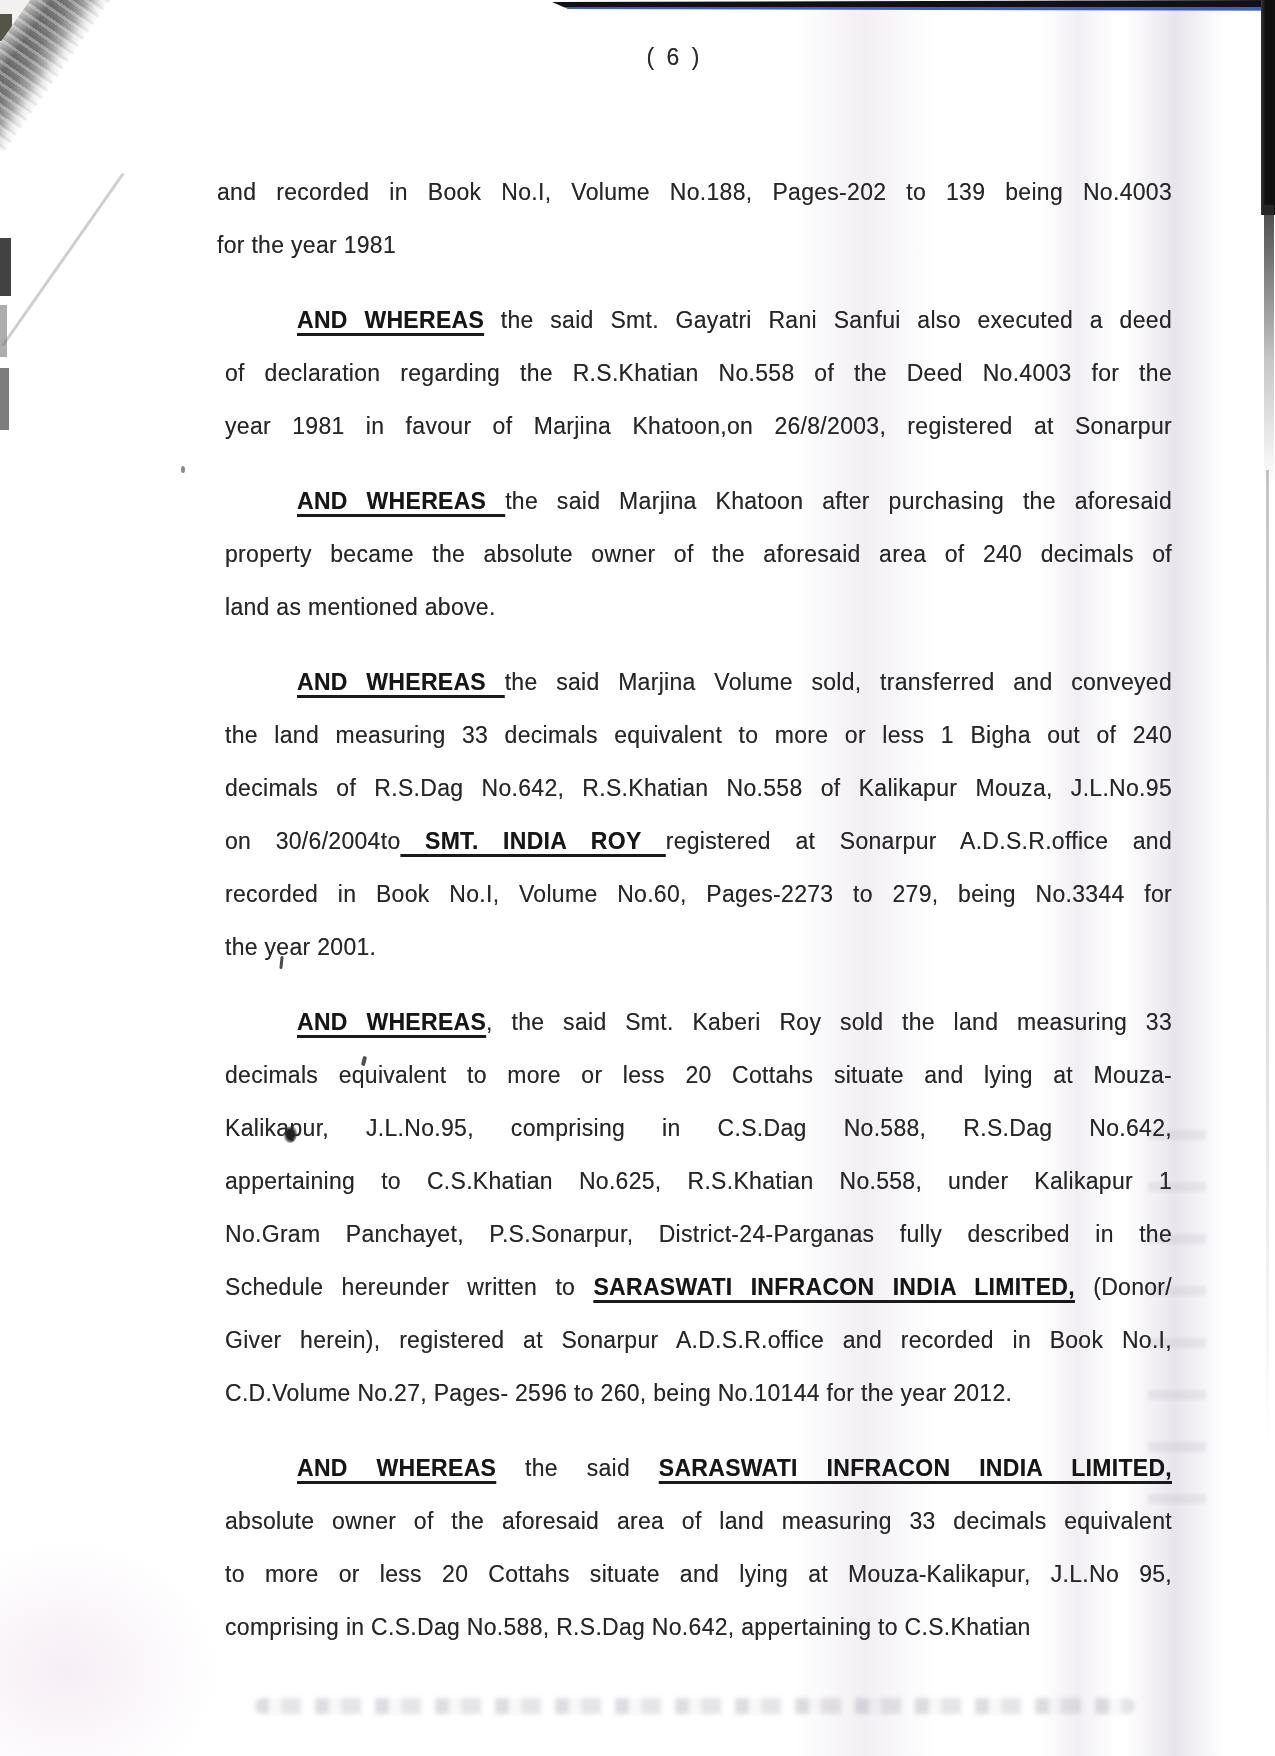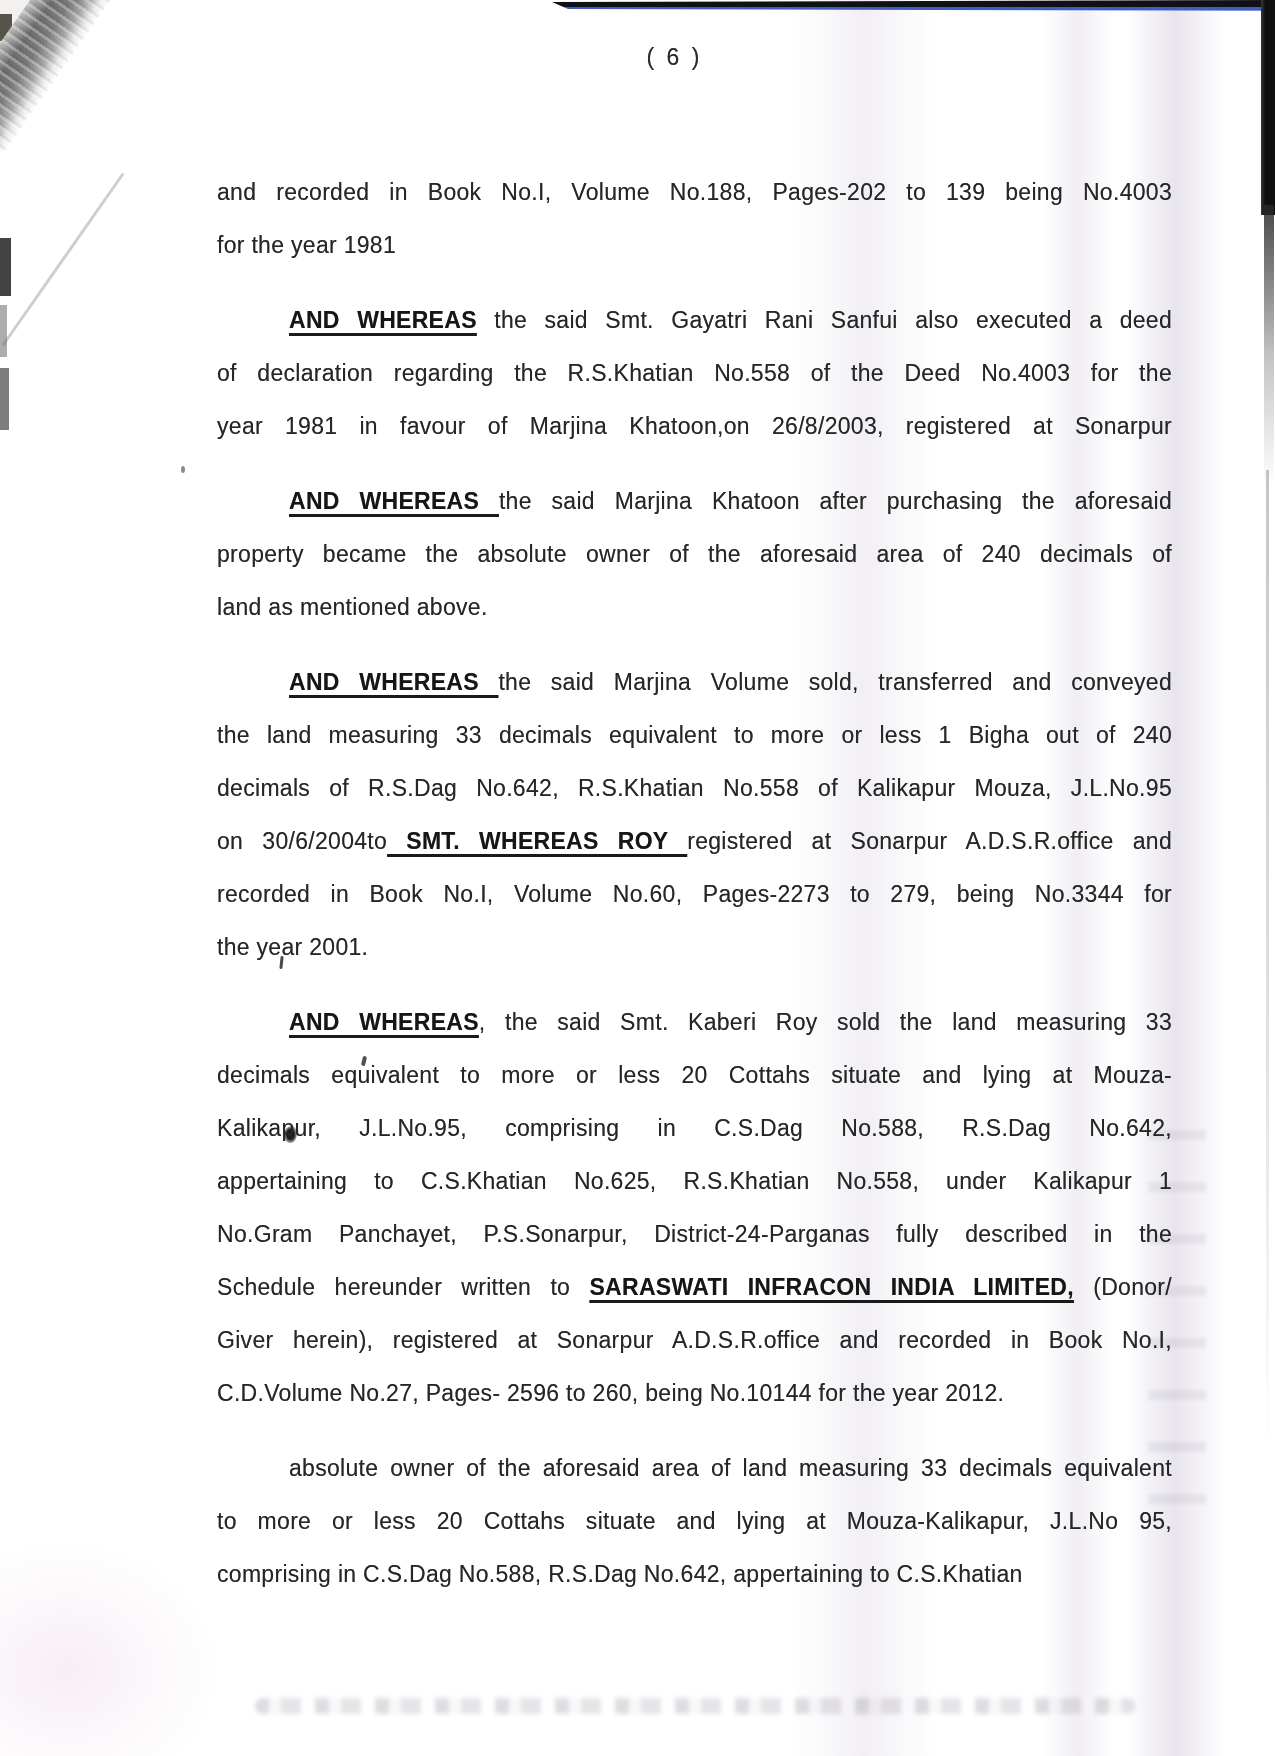--- a/index.html
+++ b/index.html
@@ -15,21 +15,21 @@
   #page-number{
     position:absolute;left:197px;top:44px;width:955px;
     text-align:center;font-size:23px;letter-spacing:3px;color:#2b2b2b;
     text-shadow:0 0 .5px rgba(40,40,40,.55);
   }
   #doc-body{
     position:absolute;left:217px;top:166px;width:955px;
     font-size:23px;line-height:53px;letter-spacing:.3px;
     text-shadow:0 0 .5px rgba(40,40,40,.5);
   }
-  .para + .para{margin-top:22px;}
+  .para + .para{margin-top:22px;margin-left:8px;}
   .line{
     text-align:justify;
     text-align-last:justify;
     white-space:normal;
   }
   .line.last{text-align-last:left;}
   .para.indent .line:first-child{padding-left:72px;}
   .b{font-weight:700;color:#161616;}
   .u{
     text-decoration:underline;
@@ -144,34 +144,35 @@
       </div>
       <div class="para indent">
         <div class="line"><span class="b u">AND WHEREAS </span><span>the said Marjina Khatoon after purchasing the aforesaid</span></div>
         <div class="line"><span>property became the absolute owner of the aforesaid area of 240 decimals of</span></div>
         <div class="line last"><span>land as mentioned above.</span></div>
       </div>
       <div class="para indent">
         <div class="line"><span class="b u">AND WHEREAS </span><span>the said Marjina Volume sold, transferred and conveyed</span></div>
         <div class="line"><span>the land measuring 33 decimals equivalent to more or less 1 Bigha out of 240</span></div>
         <div class="line"><span>decimals of R.S.Dag No.642, R.S.Khatian No.558 of Kalikapur Mouza, J.L.No.95</span></div>
-        <div class="line"><span>on 30/6/2004to</span><span class="b u"> SMT. WHEREAS ROY </span><span>registered at Sonarpur A.D.S.R.office and</span></div>
+        <div class="line"><span>on 30/6/2004to</span><span class="b u"> SMT. INDIA ROY </span><span>registered at Sonarpur A.D.S.R.office and</span></div>
         <div class="line"><span>recorded in Book No.I, Volume No.60, Pages-2273 to 279, being No.3344 for</span></div>
         <div class="line last"><span>the year 2001.</span></div>
       </div>
       <div class="para indent">
         <div class="line"><span class="b u">AND WHEREAS</span><span>, the said Smt. Kaberi Roy sold the land measuring 33</span></div>
         <div class="line"><span>decimals equivalent to more or less 20 Cottahs situate and lying at Mouza-</span></div>
         <div class="line"><span>Kalikapur, J.L.No.95, comprising in C.S.Dag No.588, R.S.Dag No.642,</span></div>
         <div class="line"><span>appertaining to C.S.Khatian No.625, R.S.Khatian No.558, under Kalikapur 1</span></div>
         <div class="line"><span>No.Gram Panchayet, P.S.Sonarpur, District-24-Parganas fully described in the</span></div>
         <div class="line"><span>Schedule hereunder written to </span><span class="b u">SARASWATI INFRACON INDIA LIMITED,</span><span> (Donor/</span></div>
         <div class="line"><span>Giver herein), registered at Sonarpur A.D.S.R.office and recorded in Book No.I,</span></div>
         <div class="line last"><span>C.D.Volume No.27, Pages- 2596 to 260, being No.10144 for the year 2012.</span></div>
       </div>
       <div class="para indent">
+        <div class="line"><span class="b u">AND WHEREAS</span><span> the said </span><span class="b u">SARASWATI INFRACON INDIA LIMITED,</span></div>
         <div class="line"><span>absolute owner of the aforesaid area of land measuring 33 decimals equivalent</span></div>
         <div class="line"><span>to more or less 20 Cottahs situate and lying at Mouza-Kalikapur, J.L.No 95,</span></div>
         <div class="line last"><span>comprising in C.S.Dag No.588, R.S.Dag No.642, appertaining to C.S.Khatian</span></div>
       </div>
     </div>
 
 </div>
 
 </body></html>

